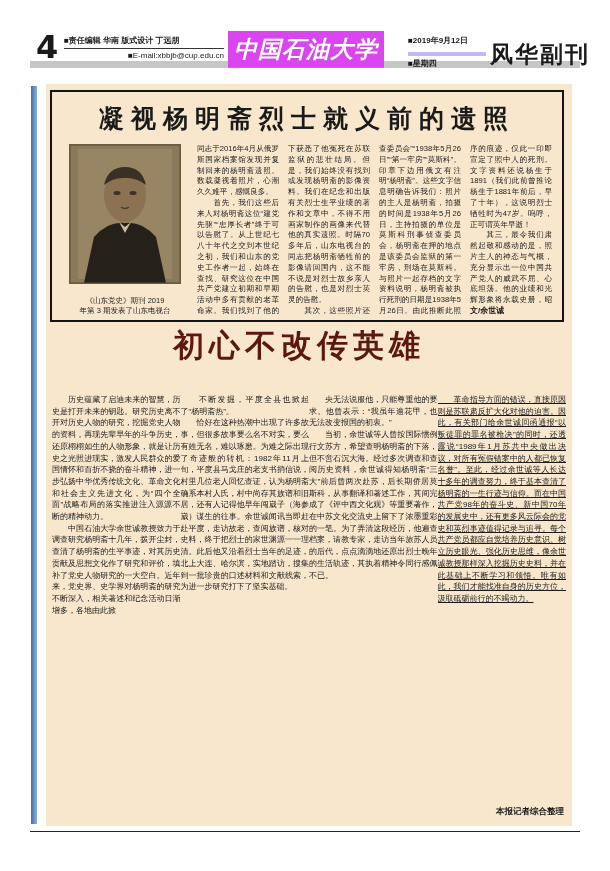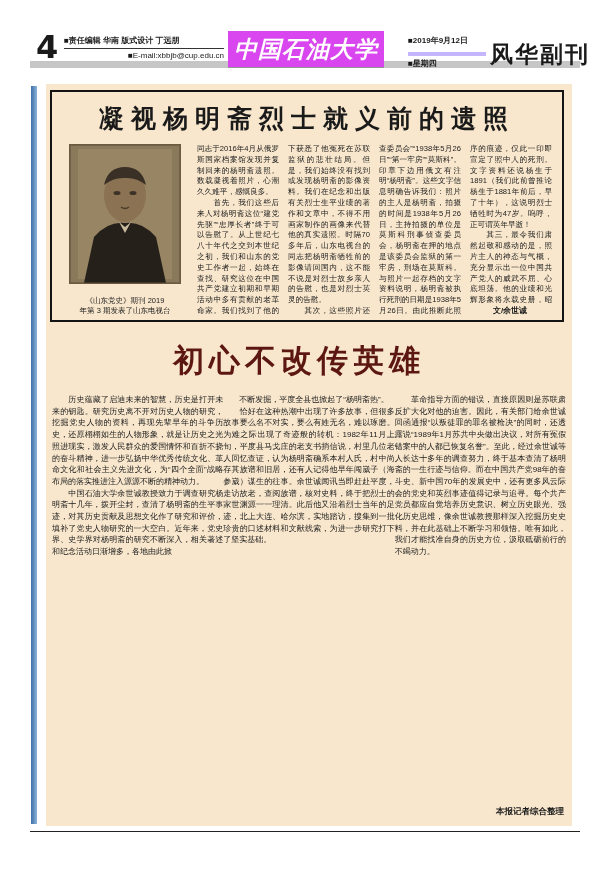--- a/index.html
+++ b/index.html
@@ -36,32 +36,32 @@
   .a1-headline{text-align:center;font-family:"DejaVu Serif","Liberation Serif",serif;
                font-size:25px;font-weight:bold;letter-spacing:7px;margin:2px 0 9px 0;white-space:nowrap;}
   .a1-row{display:flex;gap:9px;height:172px;}
   .photo-block{width:126px;flex:0 0 126px;display:flex;flex-direction:column;align-items:center;}
   .photo-frame{width:110px;height:138px;border:1px solid #6d5b41;overflow:hidden;}
   .photo-caption{font-size:7.5px;line-height:10px;text-align:center;margin-top:12px;white-space:pre-line;}
   .a1-col{flex:1 1 0;font-size:7.6px;line-height:10.8px;text-align:justify;overflow:hidden;
           white-space:pre-line;}
   .a1-col4wrap{flex:1 1 0;display:flex;flex-direction:column;overflow:hidden;}
   .a1-col4wrap .a1-col{flex:1 1 auto;}
-  .a1-author{font-size:8px;font-weight:bold;text-align:center;padding:2px 2px 0 0;}
+  .a1-author{font-size:8px;font-weight:bold;text-align:left;padding:2px 2px 0 0;}
 
   
-  .a2-head{position:absolute;left:0;top:256px;width:506px;text-align:center;}
+  .a2-head{position:absolute;left:0;top:241px;width:506px;text-align:center;}
   .a2-headline{font-size:31px;font-weight:bold;color:#5c1713;letter-spacing:5px;
                font-family:"DejaVu Sans",sans-serif;}
   .a2-subtitle{font-size:12px;font-weight:bold;margin-top:7px;letter-spacing:1px;}
   .a2-body{position:absolute;left:6px;top:310px;width:514px;height:424px;display:flex;}
   .a2-col{flex:1 1 0;font-size:8px;line-height:11.7px;text-align:justify;overflow:hidden;
           white-space:pre-line;}
   .a2-col5wrap{flex:1 1 0;display:flex;flex-direction:column;overflow:hidden;}
-  .a2-col5wrap .a2-col{flex:1 1 auto;}
+  .a2-col5wrap .a2-col{flex:1 1 auto;text-decoration:underline;}
   .a2-byline{font-size:8.5px;font-weight:bold;text-align:right;padding:3px 2px 0 0;}
 
   
   .footer-rule{position:absolute;left:30px;top:831px;width:550px;height:1px;background:#222;}
   .footer-text{position:absolute;left:32px;top:839px;width:548px;font-size:7.8px;color:#111;}
 </style>
 </head>
 <body>
 
 <div class="page">
@@ -120,20 +120,22 @@
     </div>
 
     <div class="a2-head">
       <div class="a2-headline">初心不改传英雄</div>
     </div>
     <div class="a2-body">
       <div class="a2-col">　　历史蕴藏了启迪未来的智慧，历史是打开未来的钥匙。研究历史离不开对历史人物的研究，挖掘党史人物的资料，再现先辈早年的斗争历史，还原栩栩如生的人物形象，就是让历史之光照进现实，激发人民群众的爱国情怀和百折不挠的奋斗精神，进一步弘扬中华优秀传统文化、革命文化和社会主义先进文化，为“四个全面”战略布局的落实推进注入源源不断的精神动力。
 　　中国石油大学余世诚教授致力于调查研究杨明斋十几年，拨开尘封，查清了杨明斋的生平事迹，对其历史贡献及思想文化作了研究和评价，填补了党史人物研究的一大空白。近年来，党史界、史学界对杨明斋的研究不断深入，相关著述和纪念活动日渐增多，各地由此掀</div>
       <div class="a2-col">　　不断发掘，平度全县也掀起了“杨明斋热”。
 　　恰好在这种热潮中出现了许多故事，但很多故事要么名不对实，要么有姓无名，难以琢磨。为难之际出现了奇迹般的转机：1982年11月上旬，平度县马戈庄的老支书捎信说，村里几位老人回忆查证，认为杨明斋确系本村人氏，村中尚存其族谱和旧居，还有人记得他早年闯崴子（海参崴）谋生的往事。余世诚闻讯当即赶赴平度，走访故老，查阅族谱，核对史料，终于把烈士的家世渊源一一理清。此后他又沿着烈士当年的足迹，北上大连、哈尔滨，实地踏访，搜集到一批珍贵的口述材料和文献线索，为进一步研究打下了坚实基础。</div>
+      <div class="a2-col">　　央无法说服他，只能尊重他的要求。他曾表示：“我虽年逾花甲，也无法改变报国的初衷。”
+　　当初，余世诚等人曾按国际惯例行文苏方，希望查明杨明斋的下落，但不啻石沉大海。经过多次调查和查阅历史资料，余世诚得知杨明斋“三大”前后曾两次赴苏，后长期侨居莫斯科，从事翻译和著述工作，其间完成了《评中西文化观》等重要著作，在中苏文化交流史上留下了浓墨重彩的一笔。为了弄清这段经历，他遍查档案，请教专家，走访当年旅苏人员的后代，点点滴滴地还原出烈士晚年的生活轨迹，其执着精神令同行感佩不已。</div>
       <div class="a2-col5wrap">
         <div class="a2-col">　　革命指导方面的错误，直接原因则是苏联肃反扩大化对他的迫害。因此，有关部门给余世诚回函通报“以叛徒罪的罪名被枪决”的同时，还透露说“1989年1月苏共中央做出决议，对所有冤假错案中的人都已恢复名誉”。至此，经过余世诚等人长达十多年的调查努力，终于基本查清了杨明斋的一生行迹与信仰。而在中国共产党98年的奋斗史、新中国70年的发展史中，还有更多风云际会的党史和英烈事迹值得记录与追寻。每个共产党员都应自觉培养历史意识、树立历史眼光、强化历史思维，像余世诚教授那样深入挖掘历史史料，并在此基础上不断学习和领悟。唯有如此，我们才能找准自身的历史方位，汲取砥砺前行的不竭动力。</div>
         <div class="a2-byline">本报记者综合整理</div>
       </div>
     </div>
   </div>
 
   <div class="footer-rule"></div>
 
 </div>

